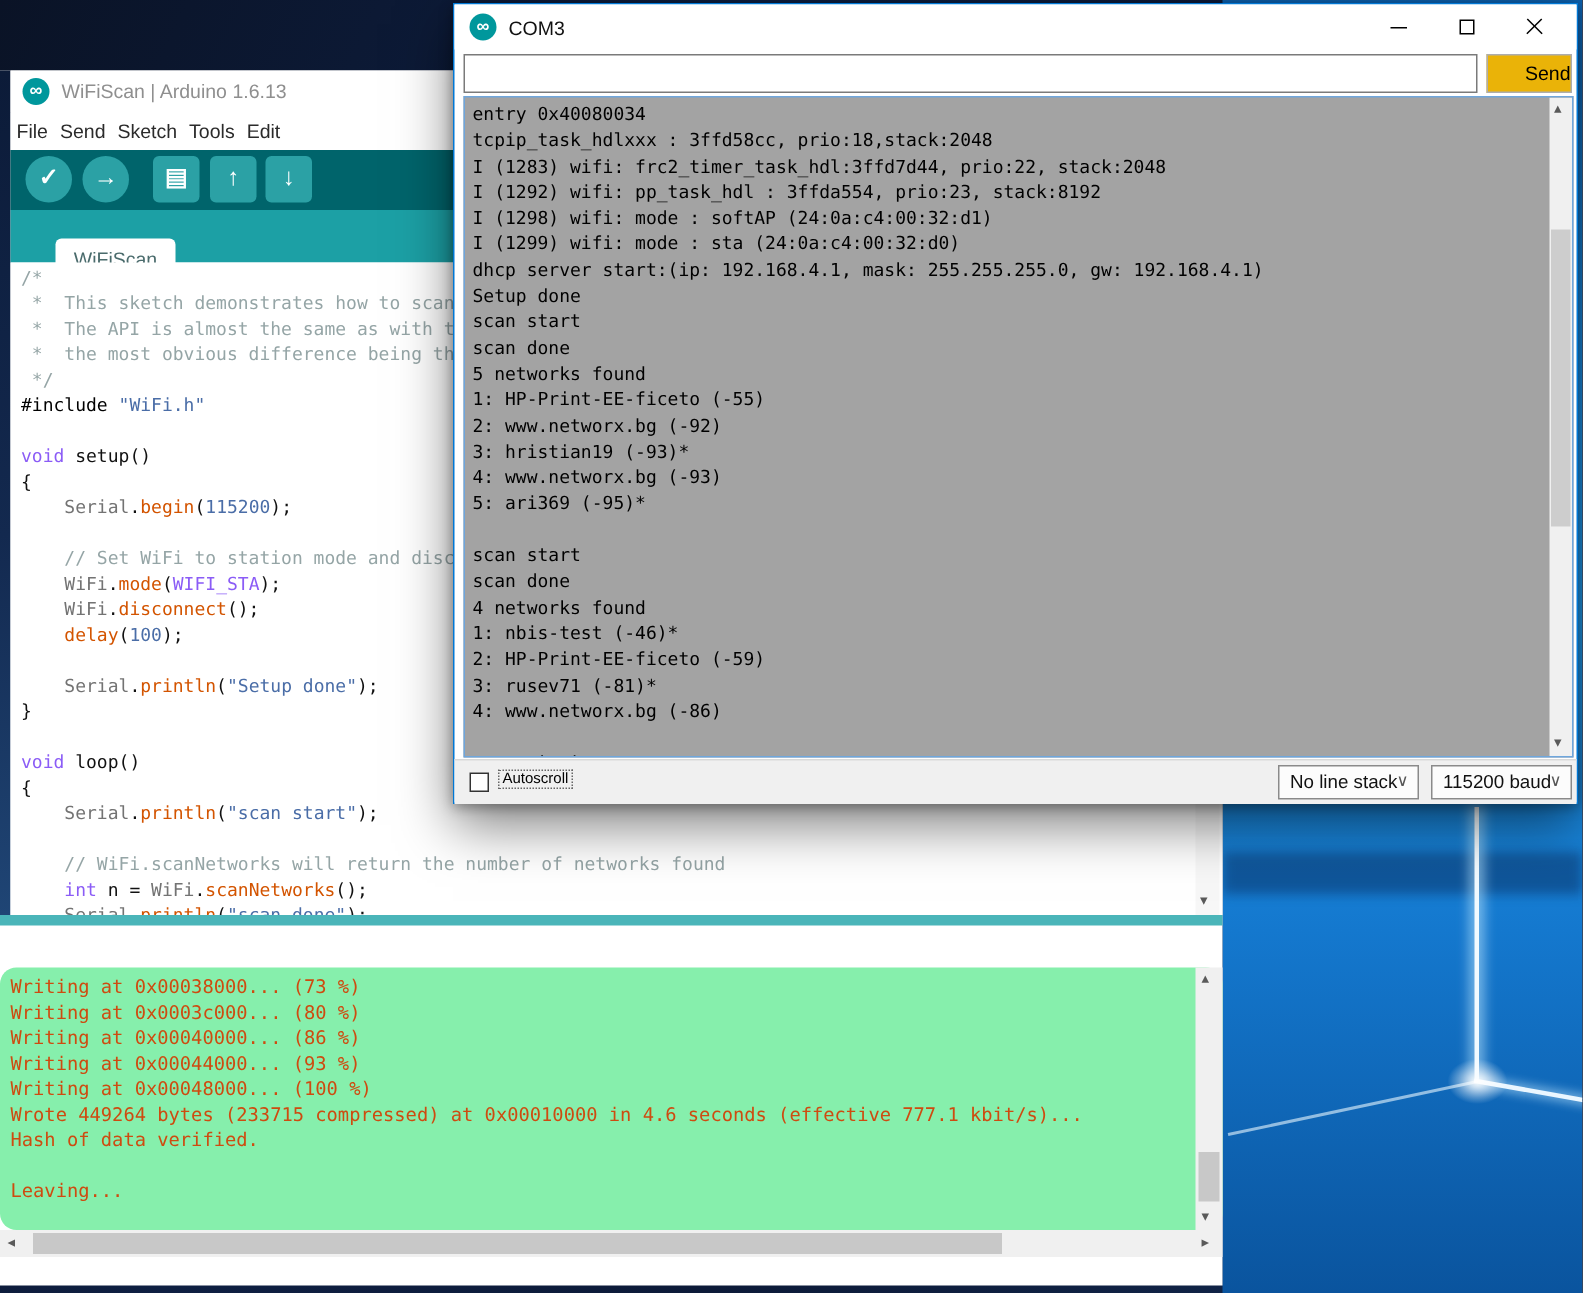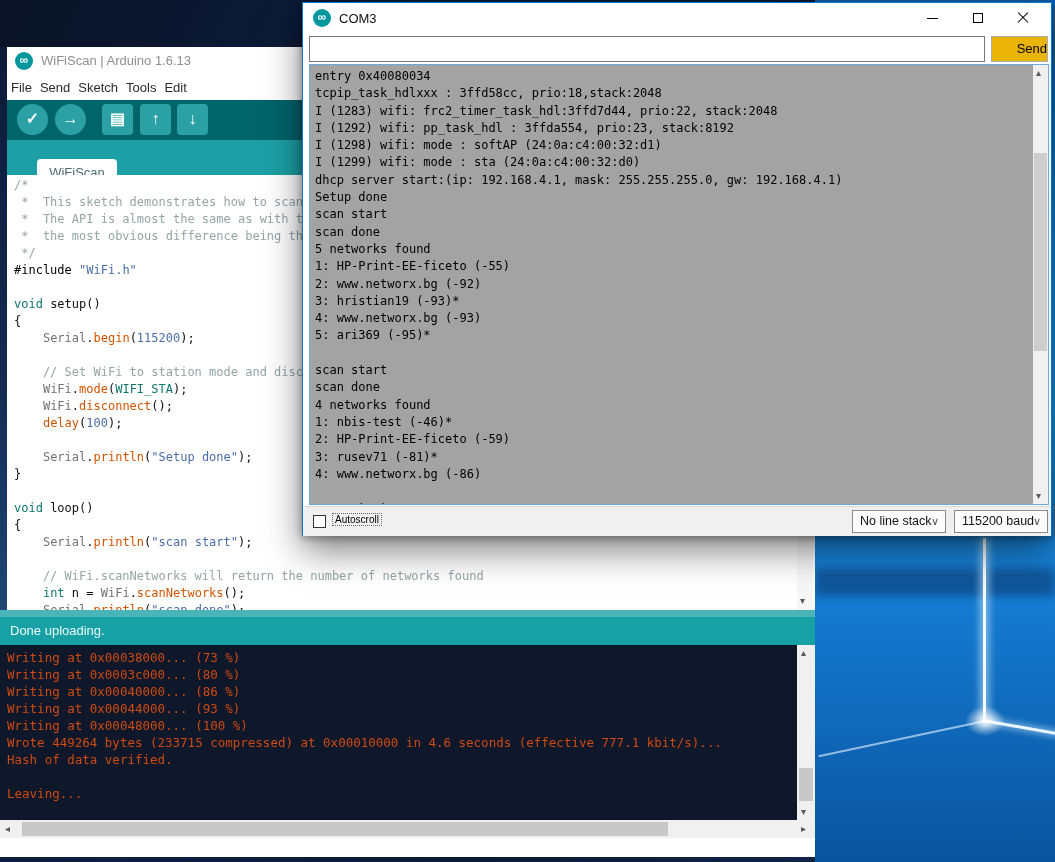--- a/index.html
+++ b/index.html
@@ -42,30 +42,30 @@
     color:#FDFFFF; text-align:center; font-size:16px; line-height:30px; font-weight:bold; }
   .tb-circle { border-radius:50%; }
   .tb-square { border-radius:4px; }
   #ide-tabstrip { position:absolute; left:7px; top:93px; width:808px; height:35px; background:#1CA0A5; }
   #ide-tab { position:absolute; left:30px; top:7px; width:80px; height:28px; background:#fff;
     border-radius:4px 4px 0 0; text-align:center; font-size:13px; color:#4A6B6C; line-height:27px;margin-top:12px; }
   #editor { position:absolute; left:7px; top:128px; width:808px; height:435px; background:#fff; overflow:hidden; }
   #editor-code { position:absolute; left:0; top:2px; width:790px;
     font-family:"DejaVu Sans Mono", monospace; font-size:12px; line-height:17px;
     white-space:pre; padding-left:7px; }
-  .tc{color:#95A5A6} .tk{color:#0f766e} .tf{color:#D35400} .tF{color:#737373;font-weight:normal}
+  .tc{color:#95A5A6} .tk{color:#8b5cf6} .tf{color:#D35400} .tF{color:#737373;font-weight:normal}
   .ts{color:#4A6DA7} .tp{color:#111}
   #editor-scroll { position:absolute; right:2px; top:0; width:16px; height:435px; background:#F7F7F7; }
   #editor-scroll .sb-arrow { left:3px; }
   .sb-arrow { position:absolute; font-size:10px; color:#5A5A5A; line-height:10px; }
 
   #ide-progress-strip { position:absolute; left:0; top:563px; width:815px; height:7px; background:#4AB5B9; }
   #ide-upload-status { position:absolute; left:0; top:570px; width:815px; height:28px; background:#17A1A5;
     color:#ECF9F9; font-size:13px; line-height:28px; padding-left:10px; }
-  #ide-console { position:absolute; left:0; top:598px; width:815px; height:175px; background:#0f172a; }
+  #ide-console { position:absolute; left:0; top:598px; width:815px; height:175px; background:#86efac;border-radius:11px; }
   #console-text { position:absolute; left:7px; top:4px; width:780px;
     font-family:"DejaVu Sans Mono", monospace; font-size:12.5px; line-height:17px;
     color:#CE4B10; white-space:pre; }
   #console-vscroll { position:absolute; left:797px; top:0; width:18px; height:175px; background:#F0F0F0; }
   #console-vthumb { position:absolute; left:2px; top:123px; width:14px; height:33px; background:#C8C8C8; }
   #ide-hscroll { position:absolute; left:0; top:773px; width:815px; height:18px; background:#F0F0F0; }
   #hthumb { position:absolute; left:22px; top:2px; width:646px; height:14px; background:#C8C8C8; }
   #ide-statusbar { position:absolute; left:0; top:791px; width:815px; height:19px; background:#045E68;
     color:#E6F2F2; font-size:11.5px; line-height:19px; text-align:right; padding-right:8px; }
 
@@ -143,21 +143,20 @@
     </div>
 
     <div id="editor">
       <div id="editor-code"><div><span class="tc">/*</span></div><div><span class="tc"> *  This sketch demonstrates how to scan </span></div><div><span class="tc"> *  The API is almost the same as with th</span></div><div><span class="tc"> *  the most obvious difference being the</span></div><div><span class="tc"> */</span></div><div><span class="d">#include </span><span class="ts">"WiFi.h"</span></div><div>&nbsp;</div><div><span class="tk">void</span><span class="tp"> setup()</span></div><div><span class="tp">{</span></div><div><span class="tp">    </span><span class="tF">Serial</span><span class="tp">.</span><span class="tf">begin</span><span class="tp">(</span><span class="ts">115200</span><span class="tp">);</span></div><div>&nbsp;</div><div><span class="tc">    // Set WiFi to station mode and disco</span></div><div><span class="tp">    </span><span class="tF">WiFi</span><span class="tp">.</span><span class="tf">mode</span><span class="tp">(</span><span class="tk">WIFI_STA</span><span class="tp">);</span></div><div><span class="tp">    </span><span class="tF">WiFi</span><span class="tp">.</span><span class="tf">disconnect</span><span class="tp">();</span></div><div><span class="tp">    </span><span class="tf">delay</span><span class="tp">(</span><span class="ts">100</span><span class="tp">);</span></div><div>&nbsp;</div><div><span class="tp">    </span><span class="tF">Serial</span><span class="tp">.</span><span class="tf">println</span><span class="tp">(</span><span class="ts">"Setup done"</span><span class="tp">);</span></div><div><span class="tp">}</span></div><div>&nbsp;</div><div><span class="tk">void</span><span class="tp"> loop()</span></div><div><span class="tp">{</span></div><div><span class="tp">    </span><span class="tF">Serial</span><span class="tp">.</span><span class="tf">println</span><span class="tp">(</span><span class="ts">"scan start"</span><span class="tp">);</span></div><div>&nbsp;</div><div><span class="tc">    // WiFi.scanNetworks will return the number of networks found</span></div><div><span class="tp">    </span><span class="tk">int</span><span class="tp"> n = </span><span class="tF">WiFi</span><span class="tp">.</span><span class="tf">scanNetworks</span><span class="tp">();</span></div><div><span class="tp">    </span><span class="tF">Serial</span><span class="tp">.</span><span class="tf">println</span><span class="tp">(</span><span class="ts">"scan done"</span><span class="tp">);</span></div></div>
       <div id="editor-scroll">
         <span class="sb-arrow" style="bottom:4px;">▾</span>
       </div>
     </div>
 
     <div id="ide-progress-strip"></div>
-    <div id="ide-upload-status">Done uploading.</div>
 
     <div id="ide-console">
       <pre id="console-text">Writing at 0x00038000... (73 %)
 Writing at 0x0003c000... (80 %)
 Writing at 0x00040000... (86 %)
 Writing at 0x00044000... (93 %)
 Writing at 0x00048000... (100 %)
 Wrote 449264 bytes (233715 compressed) at 0x00010000 in 4.6 seconds (effective 777.1 kbit/s)...
 Hash of data verified.
 

